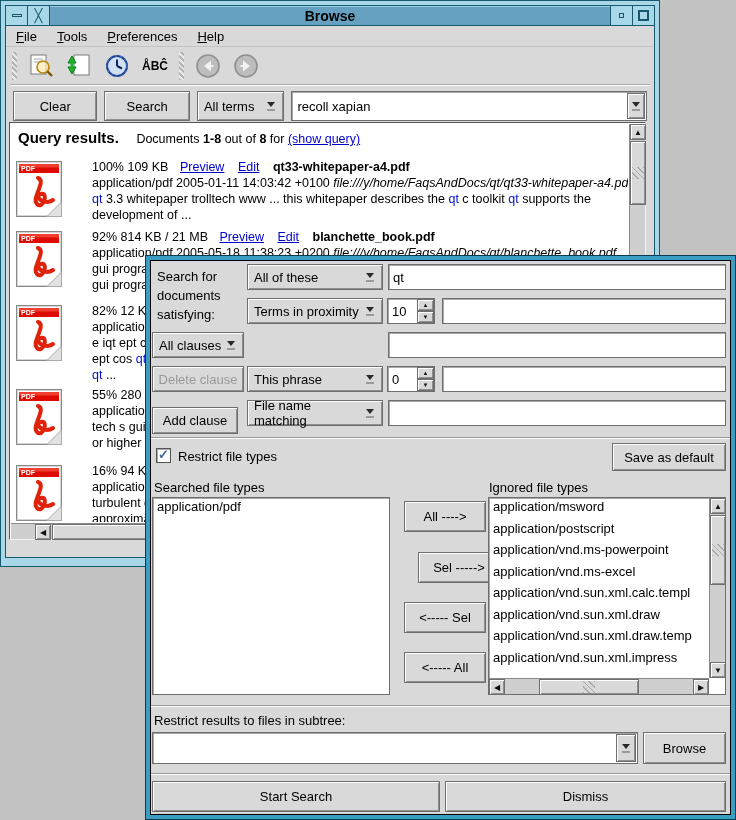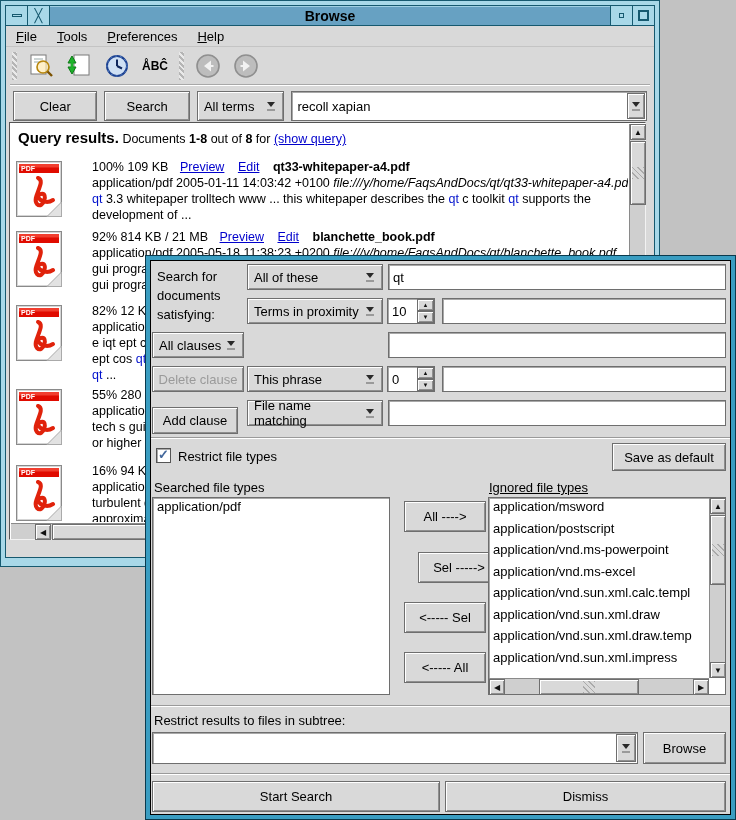--- a/index.html
+++ b/index.html
@@ -59,21 +59,21 @@
   .tool { width:28px; height:26px; display:flex; align-items:center; justify-content:center; cursor:pointer; }
   .tool-sep { border-top:1px solid #a8a8a8; border-bottom:1px solid #fff; margin:0 4px; }
 
   .searchrow { height:40px; display:flex; align-items:center; gap:7px; padding:0 7px; }
 
   .results-frame { position:absolute; left:3px; top:96px; width:637px; height:418px;
                    background:#fff; border:1px solid #555;
                    border-right-color:#f2f2f2; border-bottom-color:#f2f2f2; }
   .rows { position:absolute; left:0; top:0; right:17px; bottom:17px; overflow:hidden; }
   .qr-head { position:absolute; left:8px; top:6px; white-space:nowrap; font-size:12.5px; }
-  .qr-title { font-weight:bold; font-size:15px; }
+  .qr-title { font-weight:bold; font-size:15px; margin-right:14px; }
   .result { position:absolute; left:0; white-space:nowrap; font-size:12.5px; line-height:16px; }
   .result .icon { position:absolute; left:6px; top:2px; }
   .result .rtext { position:absolute; left:82px; top:0; }
   .fname { font-weight:bold; margin-left:10px; }
   .url { font-style:italic; }
   .vsb { position:absolute; top:1px; right:0; bottom:1px; width:16px; border-left:1px solid #8a8a8a; }
   .hsb { position:absolute; left:1px; right:17px; bottom:0; height:16px; border-top:1px solid #8a8a8a; }
 
   
   .dlg { position:absolute; left:145px; top:255px; width:591px; height:565px;
@@ -389,21 +389,21 @@
       <div class="lbl" style="left:3px; top:219px;">Searched file types</div>
       <div class="listbox" style="left:1px; top:236px; width:238px; height:198px;">
         <div class="item">application/pdf</div>
       </div>
 
       <div class="btn abs" style="left:253px; top:240px; width:82px; height:31px;">All ----&gt;</div>
       <div class="btn abs" style="left:267px; top:291px; width:82px; height:31px;">Sel -----&gt;</div>
       <div class="btn abs" style="left:253px; top:341px; width:82px; height:31px;">&lt;----- Sel</div>
       <div class="btn abs" style="left:253px; top:391px; width:82px; height:31px;">&lt;----- All</div>
 
-      <div class="lbl" style="left:338px; top:219px;text-decoration:underline;">Ignored file types</div>
+      <div class="lbl" style="left:338px; top:219px;">Ignored file types</div>
       <div class="listbox" style="left:337px; top:236px; width:238px; height:198px;">
         <div style="position:absolute; left:0; top:0; right:16px; bottom:16px; overflow:hidden;">
           <div class="item">application/msword</div>
           <div class="item">application/postscript</div>
           <div class="item">application/vnd.ms-powerpoint</div>
           <div class="item">application/vnd.ms-excel</div>
           <div class="item">application/vnd.sun.xml.calc.templ</div>
           <div class="item">application/vnd.sun.xml.draw</div>
           <div class="item">application/vnd.sun.xml.draw.temp</div>
           <div class="item">application/vnd.sun.xml.impress</div>

